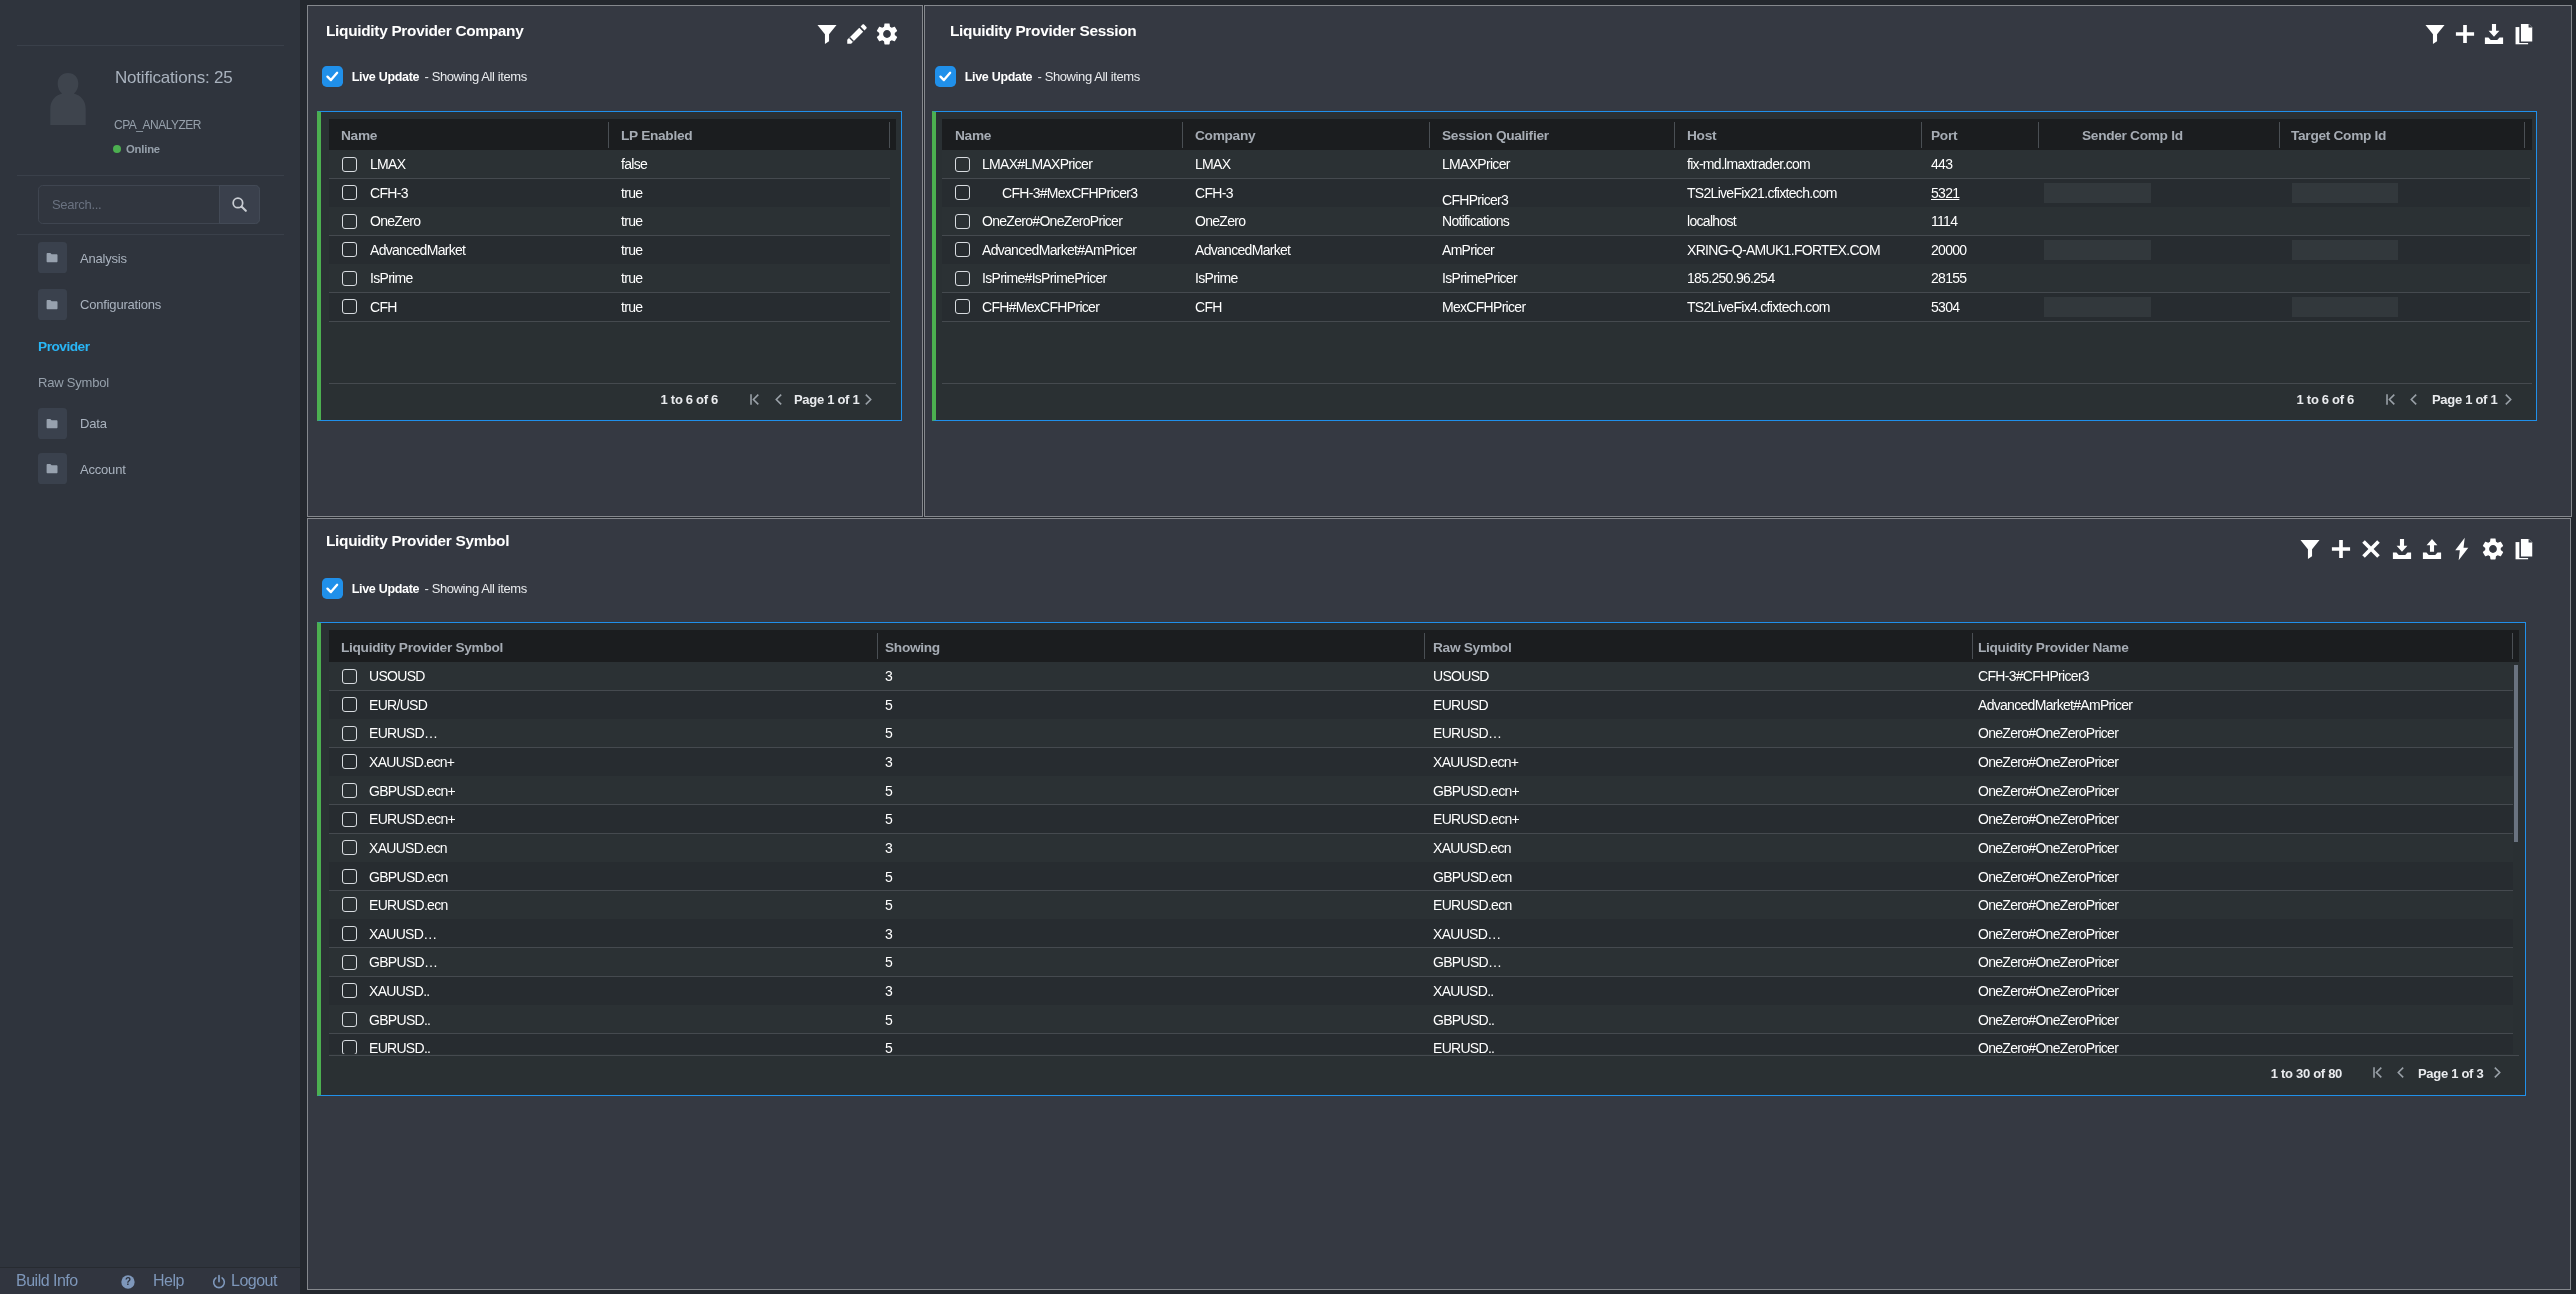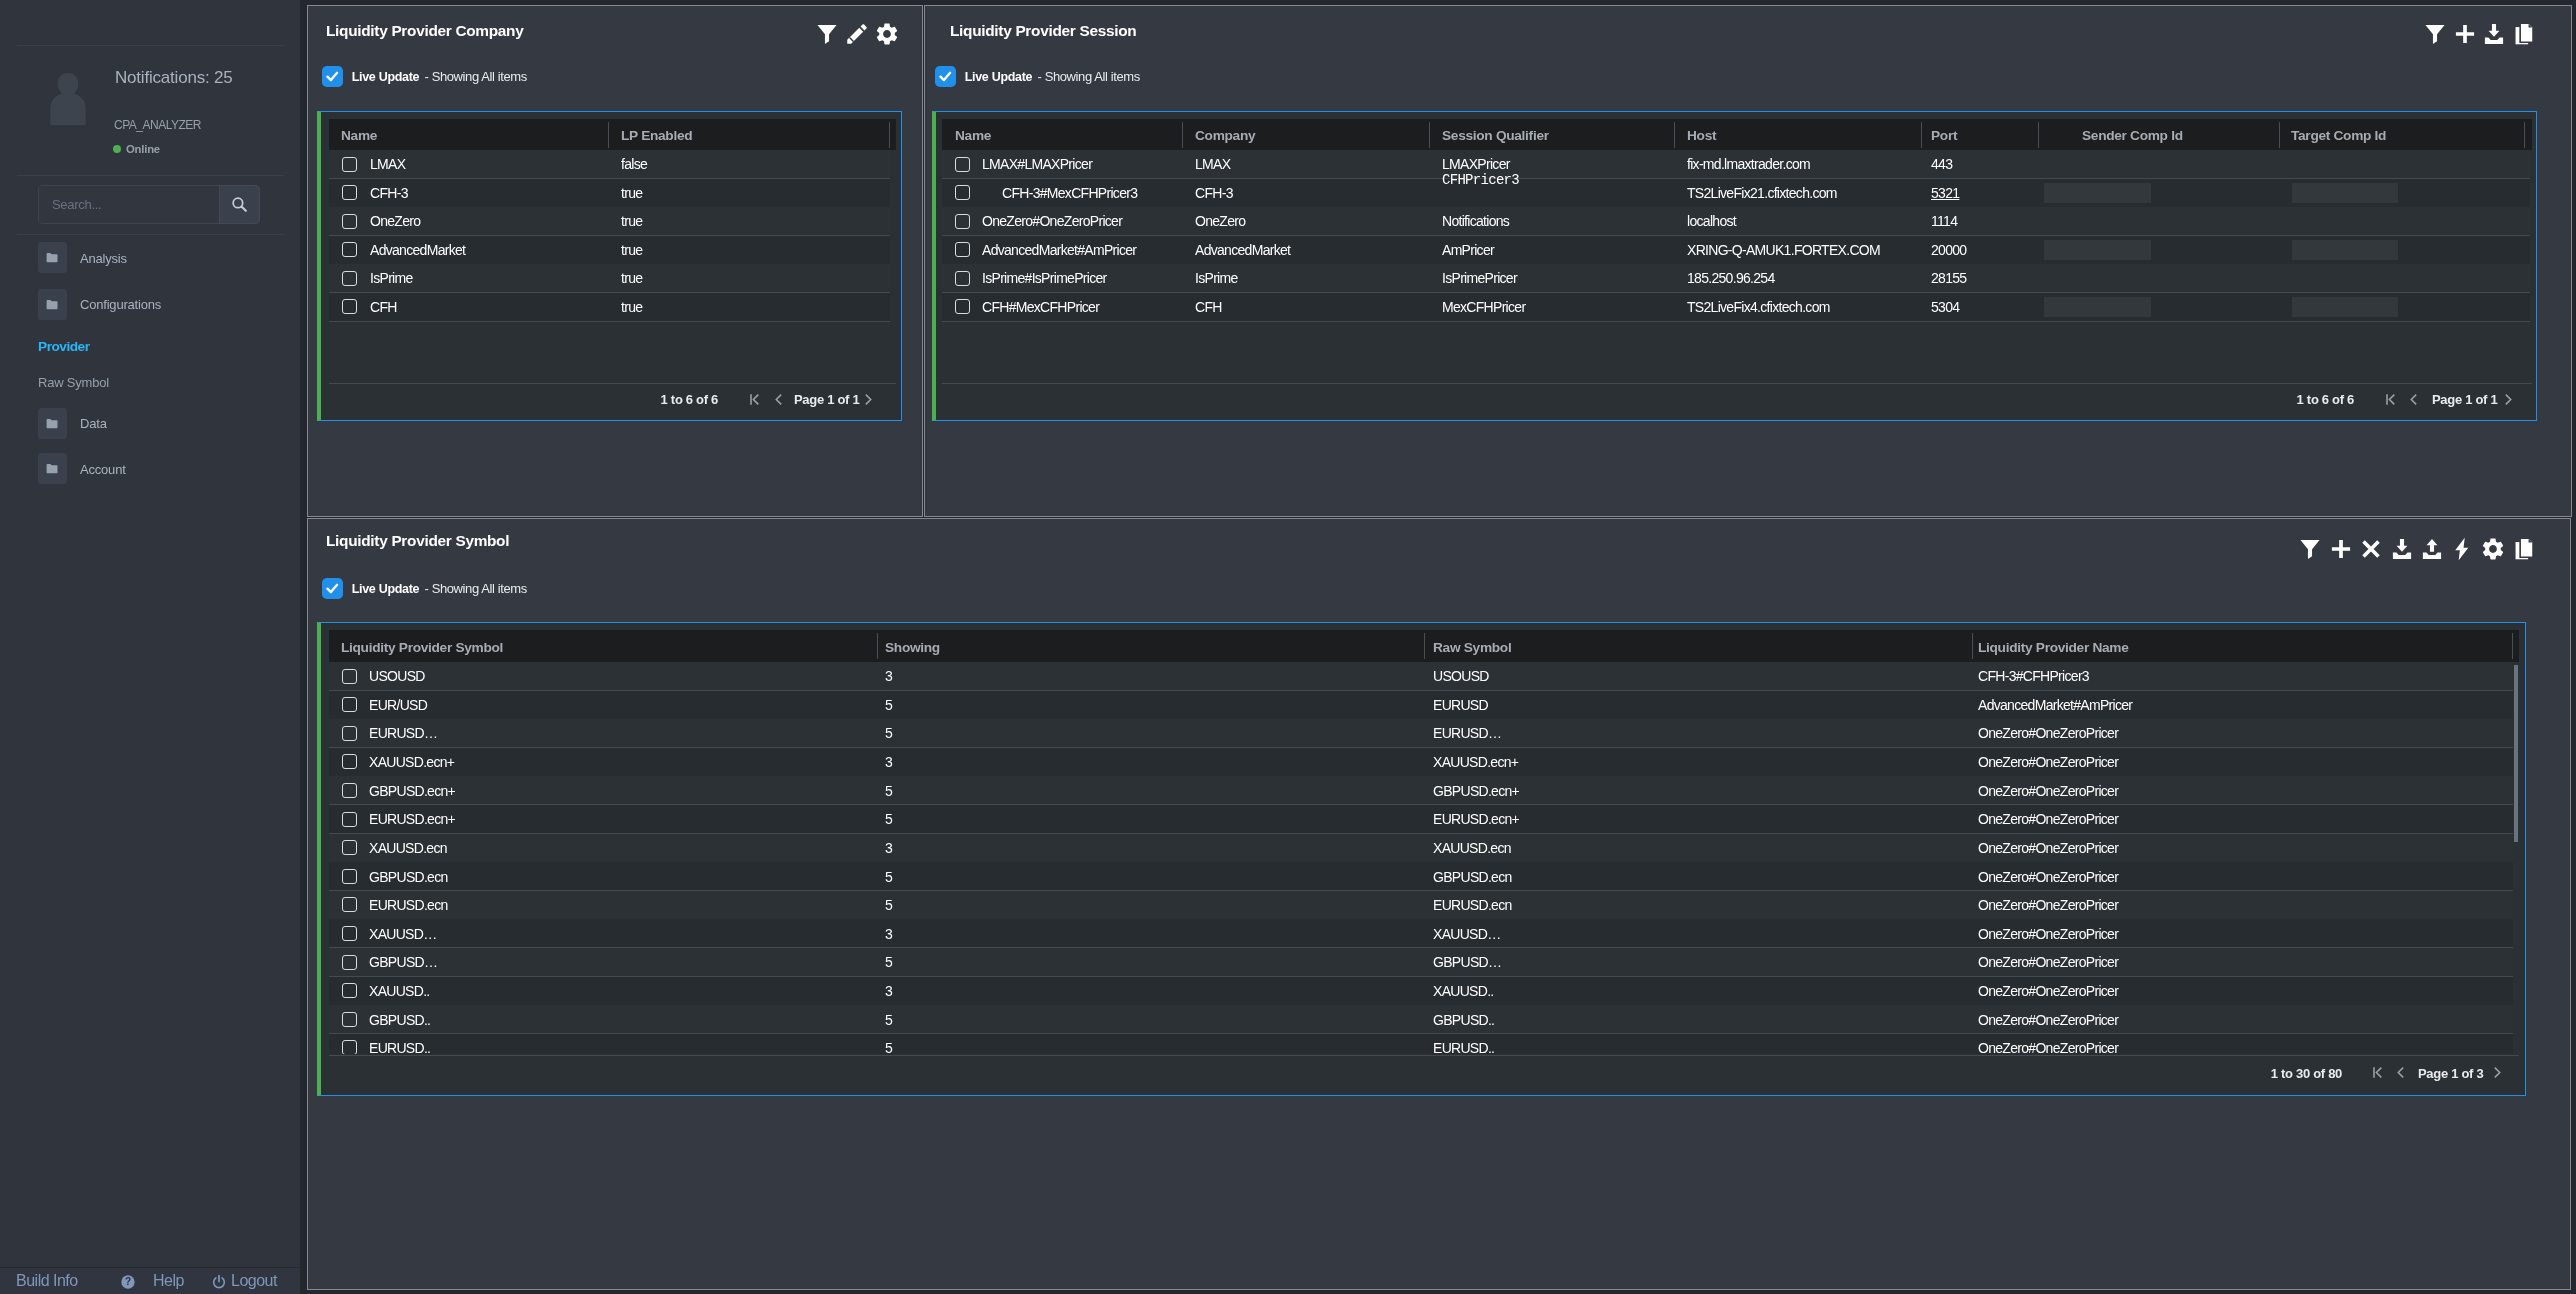--- a/index.html
+++ b/index.html
@@ -192,21 +192,21 @@
 <div class="cb" style="left:955px;top:157px;"></div>
 <div class="t-cell" style="position:absolute;left:982px;top:164px;transform:translateY(-50%);white-space:nowrap;">LMAX#LMAXPricer</div>
 <div class="t-cell" style="position:absolute;left:1195px;top:164px;transform:translateY(-50%);white-space:nowrap;">LMAX</div>
 <div class="t-cell" style="position:absolute;left:1442px;top:164px;transform:translateY(-50%);white-space:nowrap;">LMAXPricer</div>
 <div class="t-cell" style="position:absolute;left:1687px;top:164px;transform:translateY(-50%);white-space:nowrap;">fix-md.lmaxtrader.com</div>
 <div class="t-cell" style="position:absolute;left:1931px;top:164px;transform:translateY(-50%);white-space:nowrap;">443</div>
 <div style="position:absolute;left:942px;top:179px;width:1588px;height:28.5px;background:#272c30;border-bottom:0.6px solid #454a4f;"></div>
 <div class="cb" style="left:955px;top:185px;"></div>
 <div class="t-cell" style="position:absolute;left:982px;top:193px;transform:translateY(-50%);white-space:nowrap;margin-left:20px;">CFH-3#MexCFHPricer3</div>
 <div class="t-cell" style="position:absolute;left:1195px;top:193px;transform:translateY(-50%);white-space:nowrap;">CFH-3</div>
-<div class="t-cell" style="position:absolute;left:1442px;top:180px;transform:translateY(-50%);white-space:nowrap;font-family:Liberation Mono, monospace;">CFHPricer3</div>
+<div class="t-cell" style="position:absolute;left:1442px;top:200px;transform:translateY(-50%);white-space:nowrap;">CFHPricer3</div>
 <div class="t-cell" style="position:absolute;left:1687px;top:193px;transform:translateY(-50%);white-space:nowrap;">TS2LiveFix21.cfixtech.com</div>
 <div class="t-cell" style="position:absolute;left:1931px;top:193px;transform:translateY(-50%);white-space:nowrap;text-decoration:underline;">5321</div>
 <div style="position:absolute;left:2044px;top:183px;width:107px;height:19.6px;background:#32383c;"></div>
 <div style="position:absolute;left:2292px;top:183px;width:106px;height:19.6px;background:#32383c;"></div>
 <div style="position:absolute;left:942px;top:207px;width:1588px;height:28.5px;background:#2b3134;border-bottom:0.6px solid #454a4f;"></div>
 <div class="cb" style="left:955px;top:214px;"></div>
 <div class="t-cell" style="position:absolute;left:982px;top:221px;transform:translateY(-50%);white-space:nowrap;">OneZero#OneZeroPricer</div>
 <div class="t-cell" style="position:absolute;left:1195px;top:221px;transform:translateY(-50%);white-space:nowrap;">OneZero</div>
 <div class="t-cell" style="position:absolute;left:1442px;top:221px;transform:translateY(-50%);white-space:nowrap;">Notifications</div>
 <div class="t-cell" style="position:absolute;left:1687px;top:221px;transform:translateY(-50%);white-space:nowrap;">localhost</div>

